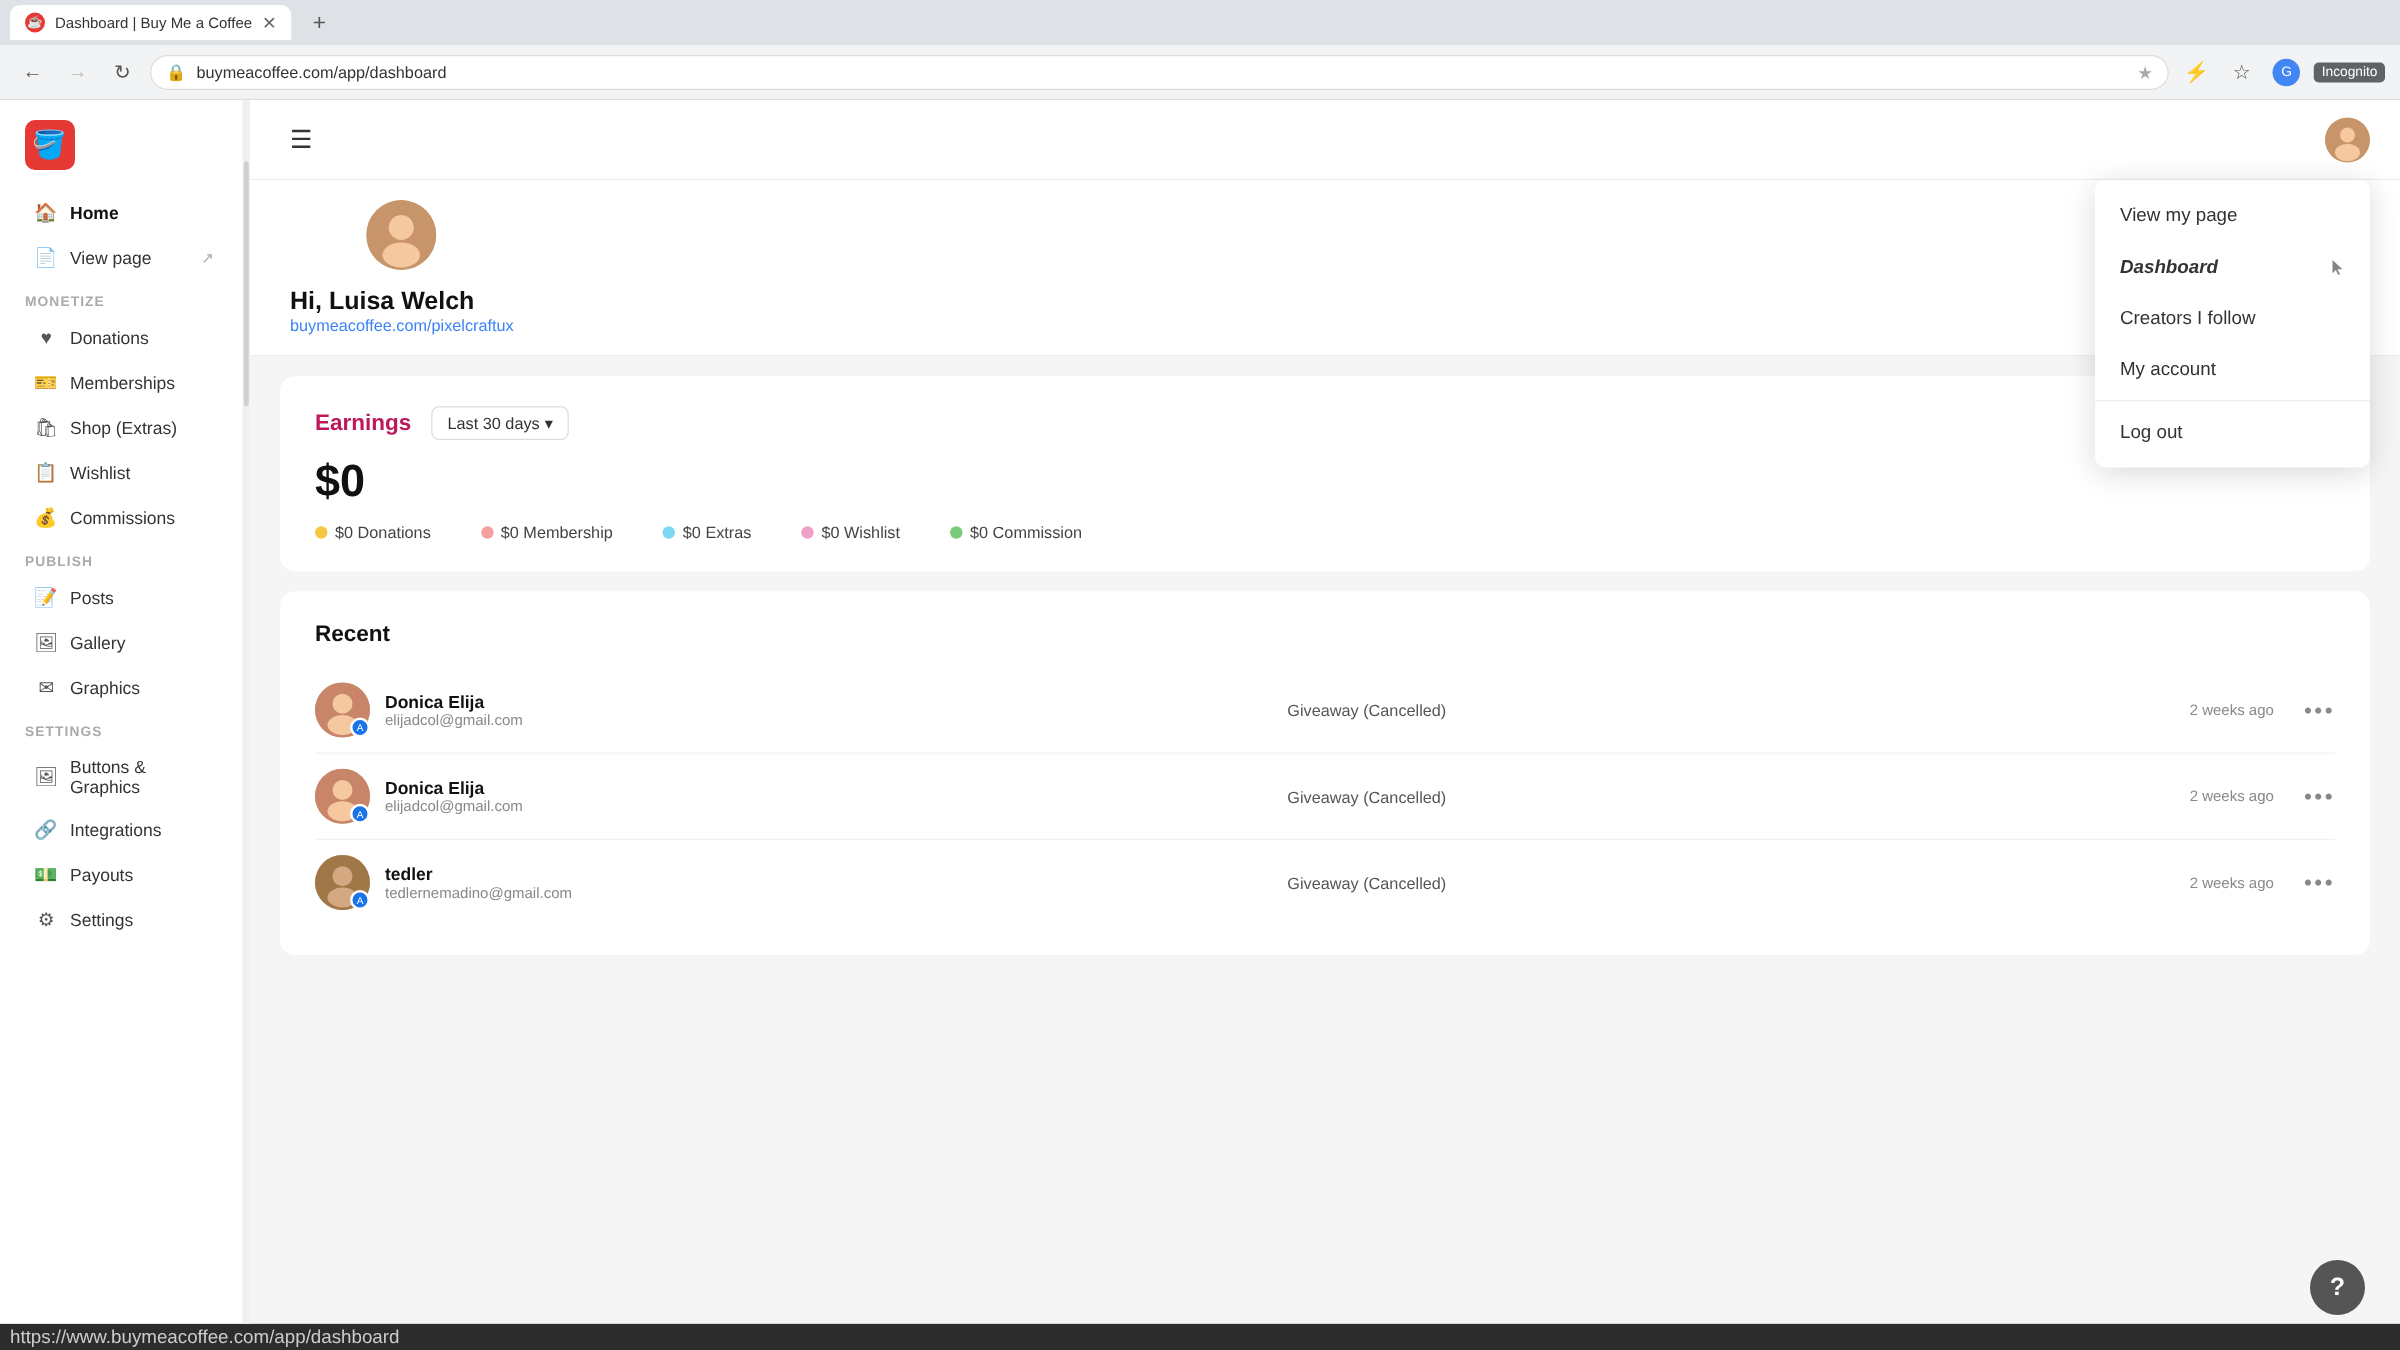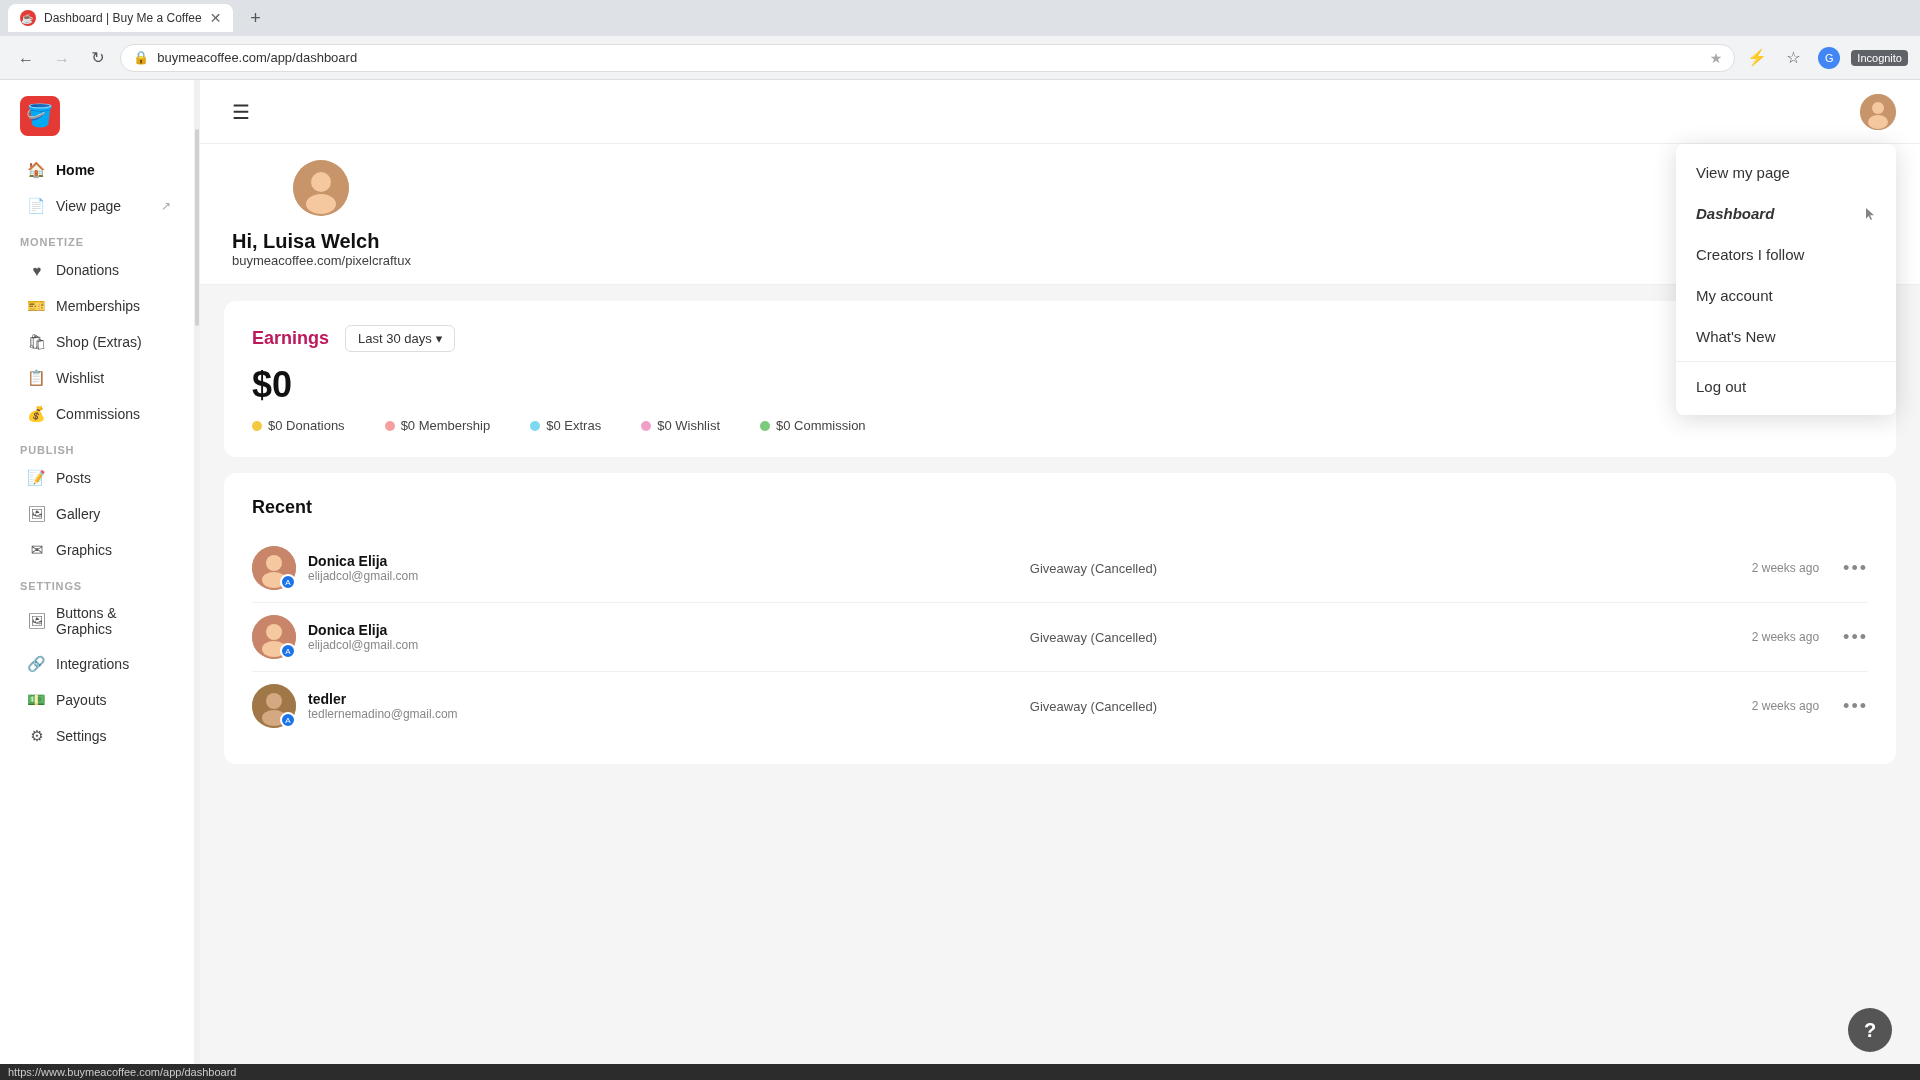--- a/index.html
+++ b/index.html
@@ -31,21 +31,21 @@
     .sidebar-item-external { margin-left: auto; color: #aaa; font-size: 12px; }
 
     
     .main-content { flex: 1; overflow-y: auto; padding: 0; background: #f5f5f5; position: relative; }
 
     
     .top-bar { background: white; padding: 16px 32px; display: flex; align-items: center; justify-content: space-between; border-bottom: 1px solid #eee; }
     .user-info { display: flex; align-items: center; gap: 14px; flex-direction: column; }
     .avatar { width: 56px; height: 56px; border-radius: 50%; background: #c8a882; overflow: hidden; display: flex; align-items: center; justify-content: center; flex-shrink: 0; }
     .user-name { font-size: 20px; font-weight: 700; color: #111; }
-    .user-url { font-size: 13px; color: #404040; }
+    .user-url { font-size: 13px; color: #3b82f6; }
     .share-btn { background: #1a1a1a; color: white; border: none; padding: 10px 20px; border-radius: 8px; font-size: 14px; font-weight: 600; cursor: pointer; display: flex; align-items: center; gap: 6px; }
 
     
     .section { background: white; margin: 16px 24px; border-radius: 12px; padding: 24px 28px; }
     .earnings-header { display: flex; align-items: center; gap: 16px; margin-bottom: 8px; }
     .earnings-title { font-size: 18px; font-weight: 700; color: #be185d; }
     .period-btn { border: 1px solid #ddd; background: white; border-radius: 6px; padding: 5px 12px; font-size: 13px; cursor: pointer; display: flex; align-items: center; gap: 4px; color: #333; }
     .earnings-amount { font-size: 36px; font-weight: 700; color: #111; margin: 12px 0; }
     .earnings-breakdown { display: flex; gap: 40px; flex-wrap: wrap; }
     .breakdown-item { display: flex; align-items: center; gap: 6px; font-size: 13px; color: #444; }
@@ -70,21 +70,21 @@
     .app-header-right { display: flex; align-items: center; gap: 12px; }
     .user-avatar-header { width: 36px; height: 36px; border-radius: 50%; background: #c8a882; overflow: hidden; cursor: pointer; }
 
     
     .dropdown-menu { position: absolute; top: 64px; right: 24px; background: white; border-radius: 8px; box-shadow: 0 4px 24px rgba(0,0,0,0.15); width: 220px; z-index: 100; padding: 8px 0; }
     .dropdown-item { padding: 12px 20px; font-size: 15px; color: #333; cursor: pointer; }
     .dropdown-item.active { font-weight: 600; }
     .dropdown-divider { height: 1px; background: #eee; margin: 4px 0; }
 
     
-    .status-bar { background: #2c2c2c; color: #ccc; font-size: 11px; padding: 2px 8px; display: flex; align-items: flex-start; gap: 8px; }
+    .status-bar { background: #2c2c2c; color: #ccc; font-size: 15px; padding: 2px 8px; display: flex; align-items: flex-start; gap: 8px; }
 
     
     .help-btn { position: fixed; bottom: 28px; right: 28px; width: 44px; height: 44px; background: #555; border-radius: 50%; border: none; cursor: pointer; display: flex; align-items: center; justify-content: center; color: white; font-size: 20px; font-weight: 700; z-index: 200; }
   </style>
 </head>
 <body>
 
 <div>
   <div class="browser-titlebar">
     <div class="browser-tab">
@@ -341,21 +341,20 @@
       <div class="dropdown-item">View my page</div>
       <div class="dropdown-item active" style="display:flex;align-items:center;justify-content:space-between;font-style:italic;">
         <span>Dashboard</span>
 
         <svg width="12" height="12" viewBox="0 0 12 18" style="opacity:0.6;">
           <path d="M0 0 L0 16 L4 12 L7 18 L9 17 L6 11 L12 11 Z" fill="#333"></path>
         </svg>
       </div>
       <div class="dropdown-item">Creators I follow</div>
       <div class="dropdown-item">My account</div>
-      <div class="dropdown-item">What's New</div>
       <div class="dropdown-divider"></div>
       <div class="dropdown-item">Log out</div>
     </div>
 
   </div>
 </div>
 
 <div class="status-bar">
   <span>https://www.buymeacoffee.com/app/dashboard</span>
 </div>

